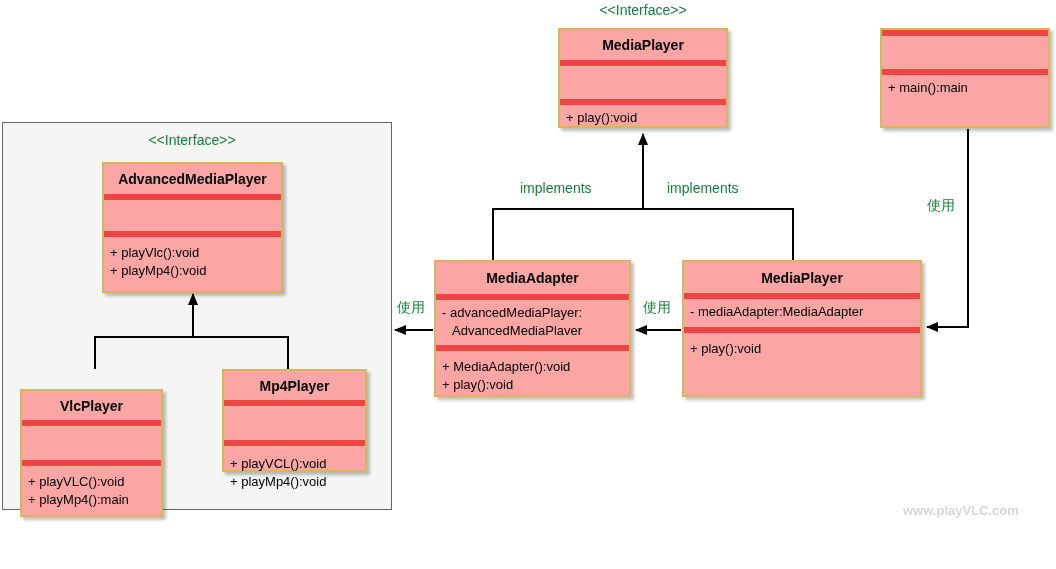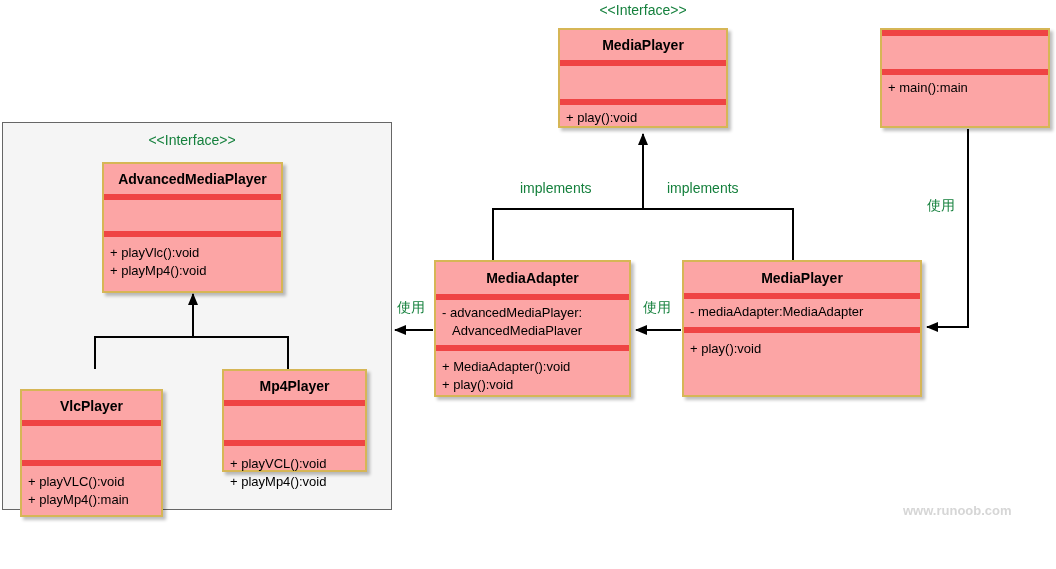--- a/index.html
+++ b/index.html
@@ -130,21 +130,21 @@
       <div class="m">+ play():void</div>
     </div>
   </div>
 
   <div class="lbl" style="left:520px;top:180px;">implements</div>
   <div class="lbl" style="left:667px;top:180px;">implements</div>
   <div class="lbl" style="left:397px;top:299px;">使用</div>
   <div class="lbl" style="left:643px;top:299px;">使用</div>
   <div class="lbl" style="left:927px;top:197px;">使用</div>
 
-  <div class="watermark" style="left:903px;top:503px;">www.runoob.com</div>
+  <div class="watermark" style="left:903px;top:503px;">www.playVLC.com</div>
 
   <svg class="wires" width="1056" height="569" viewBox="0 0 1056 569">
     <defs>
       <marker id="arrow" markerUnits="userSpaceOnUse" markerWidth="14" markerHeight="12" refX="11" refY="5" orient="auto">
         <path d="M0,0 L12,5 L0,10 z" fill="#000"></path>
       </marker>
     </defs>
 
     <polyline points="493,260 493,209 793,209 793,260" fill="none" stroke="#000" stroke-width="2"></polyline>
     <line x1="643" y1="209" x2="643" y2="134" stroke="#000" stroke-width="2" marker-end="url(#arrow)"></line>

